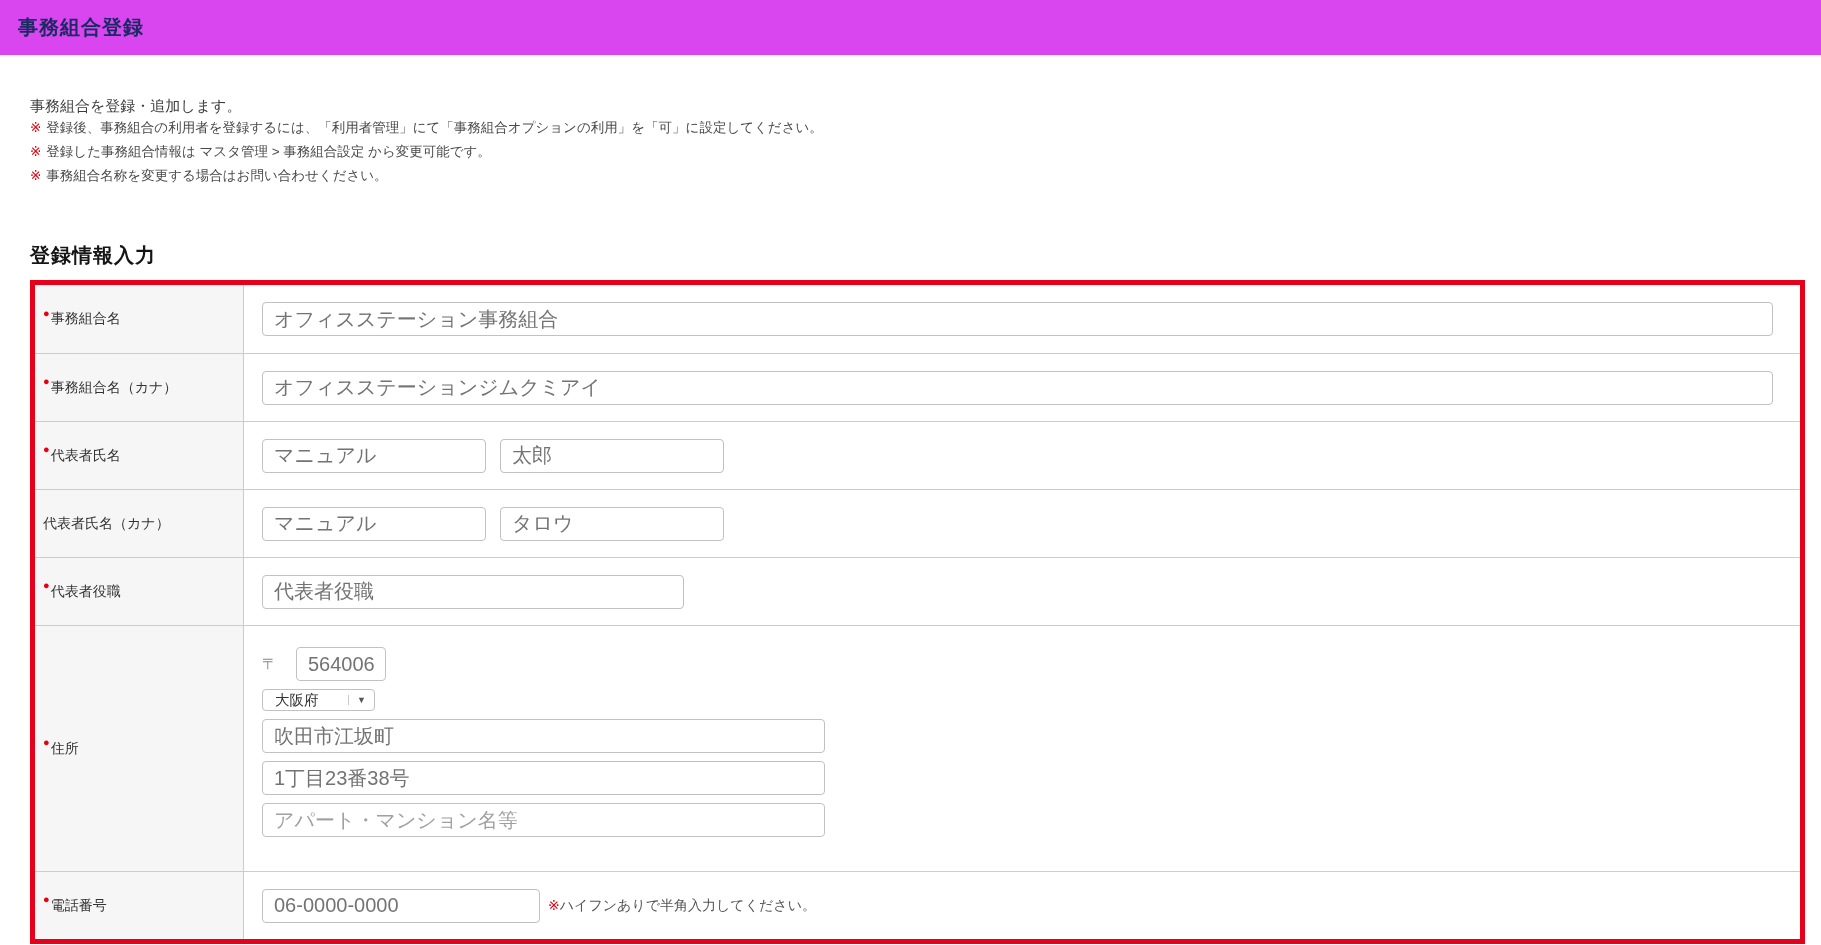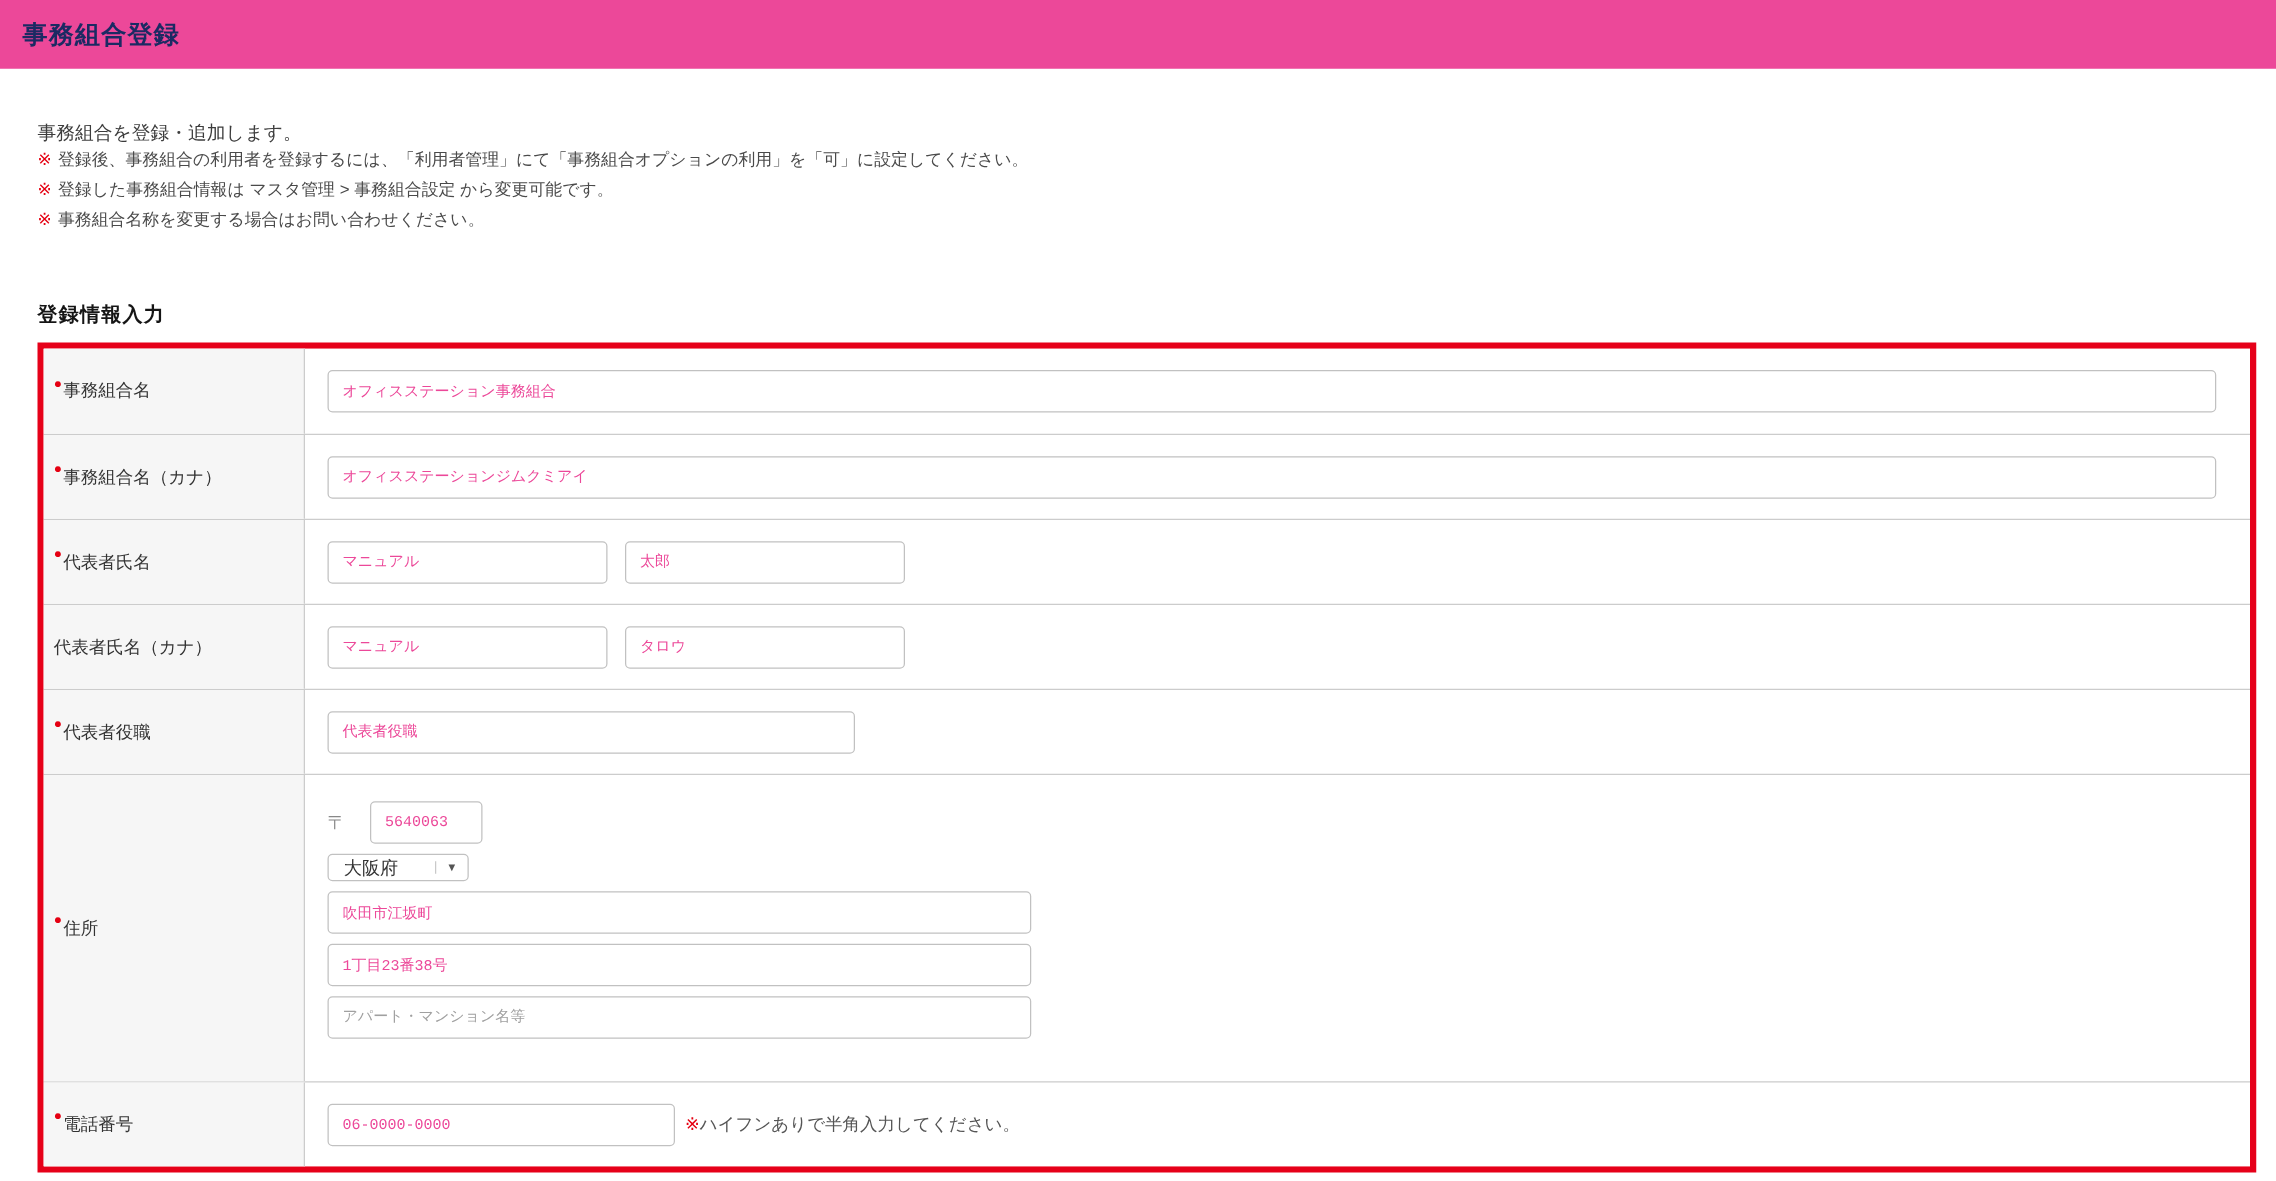--- a/index.html
+++ b/index.html
@@ -1,43 +1,43 @@
 <!DOCTYPE html>
 <html><head>
 <meta charset="utf-8">
 <style>
   * { margin:0; padding:0; box-sizing:border-box; }
   html,body { width:1821px; height:945px; background:#ffffff; overflow:hidden;
     font-family:"Liberation Sans","DejaVu Sans",sans-serif; color:#333; }
 
-  .header { height:55px; background:#ec4899; display:flex; align-items:center; padding-left:18px; }
+  .header { height:55px; background:#d946ef; display:flex; align-items:center; padding-left:18px; }
   .page-title { font-size:20px; font-weight:bold; color:#1b2a63; letter-spacing:1px; }
 
   .content { padding-left:30px; }
 
   .intro { margin-top:42px; font-size:15px; color:#3c3c3c; }
   .notes { }
   .note { font-size:13.5px; color:#4a4a4a; line-height:24px; }
   .note .mark { color:#e50012; margin-right:5px; }
 
-  .section-heading { margin-top:54px; font-size:16px; font-weight:bold; color:#151515; letter-spacing:1px; }
+  .section-heading { margin-top:54px; font-size:20px; font-weight:bold; color:#151515; letter-spacing:1px; }
 
   .form-table { margin-top:11px; width:1775px; border:5px solid #e60019; background:#fff; }
   .frow { display:flex; align-items:stretch; border-top:1px solid #cccccc; background:#fff; }
   .frow:first-child { border-top:none; }
   .flabel { width:209px; min-width:209px; background:#f6f6f6; border-right:1px solid #cccccc;
     display:flex; align-items:center; padding-left:8px; font-size:14px; color:#333; }
   .req { color:#e50012; font-size:11px; line-height:1; display:inline-block;
     transform:translateY(-6px); margin-right:1px; }
   .ffield { flex:1; display:flex; align-items:center; padding:0 20px 0 18px; }
   .h68 { height:68px; }
 
   input.txt { height:34px; border:1px solid #c1c1c1; border-radius:4px; padding:0 11px;
-    font-size:12px; color:#ec4899; background:#fff; outline:none;
-    font-family:Liberation Mono, monospace; }
+    font-size:20px; color:#737373; background:#fff; outline:none;
+    font-family:Liberation Sans, sans-serif; }
   input.txt::placeholder { color:#a0a0a0; }
 
   .w-full   { width:1511px; }
   .w-name   { width:224px; }
   .w-title  { width:422px; }
   .w-postal { width:90px;margin-left:12px; }
   .w-addr   { width:563px; }
   .w-phone  { width:278px; }
   .gap-left { margin-left:14px; }
 

